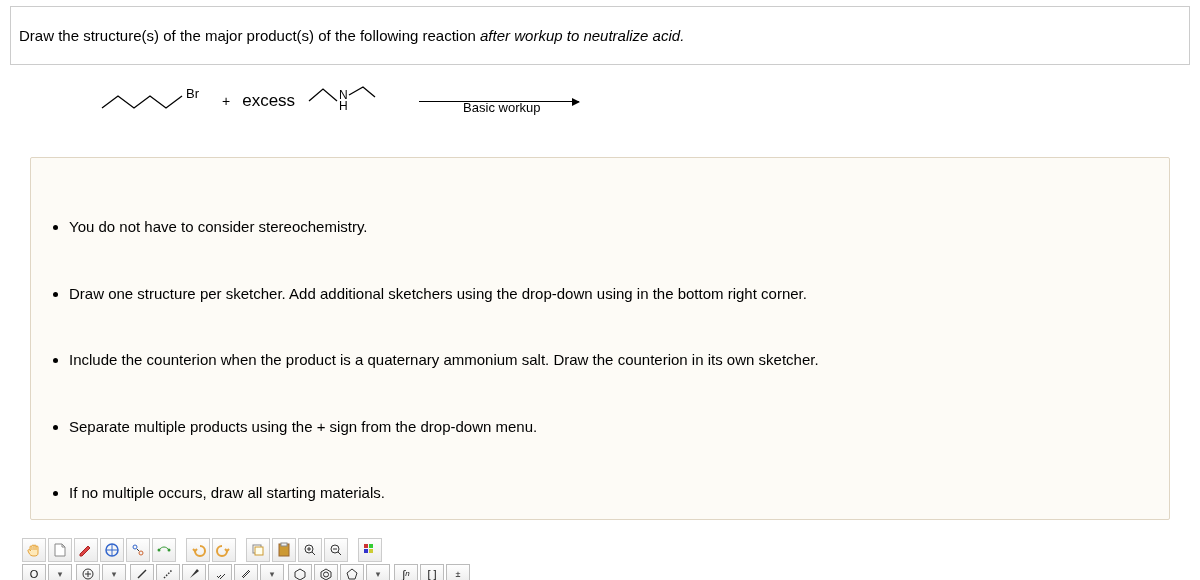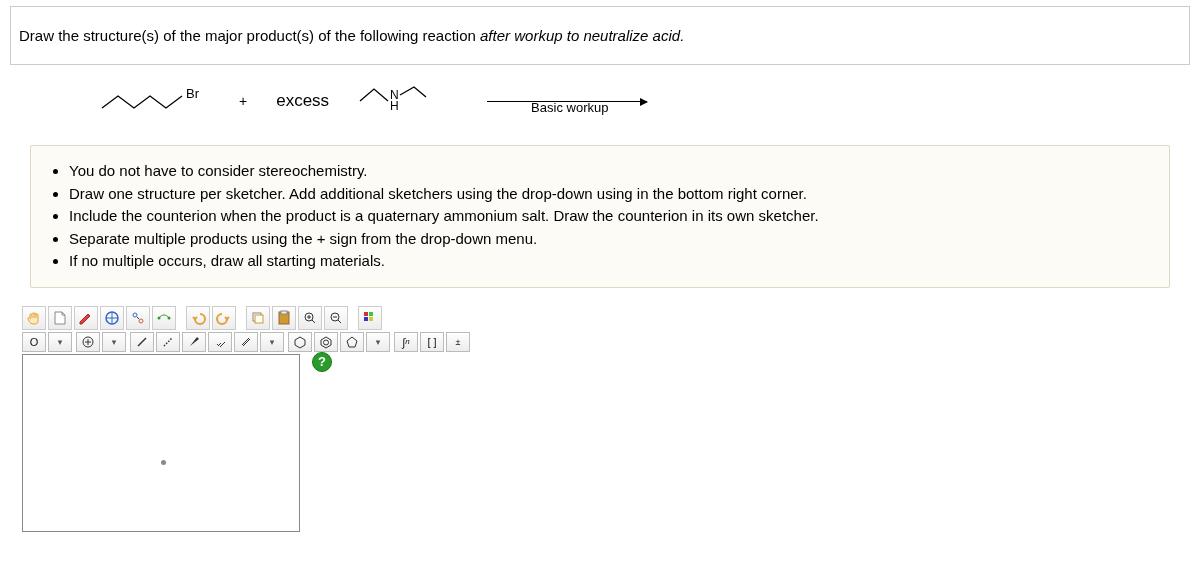--- a/index.html
+++ b/index.html
@@ -1,32 +1,32 @@
 <!DOCTYPE html>
 <html><head>
   <meta charset="utf-8">
   <style>
     * { box-sizing: border-box; margin: 0; padding: 0; }
     body { font-family: Arial, Helvetica, sans-serif; font-size: 14px; background: #fff; color: #000; width: 1200px; height: 580px; }
     .container { padding: 6px 10px; }
     .question-bar { border: 1px solid #ccc; padding: 20px 8px; margin-bottom: 16px; background: #fff; }
     .question-text { font-size: 15px; }
     .italic { font-style: italic; }
-    .reaction-row { display: flex; align-items: center; gap: 29px; margin: 10px 0 24px 90px; }
+    .reaction-row { display: flex; align-items: center; gap: 12px; margin: 10px 0 36px 90px; }
     .reagent svg { display: block; }
     .plus { font-size: 14px; }
     .excess { font-size: 17px; }
     .amine svg { display: block; }
     .arrow-block { position: relative; width: 160px; height: 30px; display:flex; align-items:center; margin-left:30px;}
     .arrow-line { width:160px; height:0; border-top:1px solid #000; position:relative; }
     .arrow-line:after { content:''; position:absolute; right:-1px; top:-4px; border-left:8px solid #000; border-top:4px solid transparent; border-bottom:4px solid transparent; }
     .arrow-label { position:absolute; top:14px; left:44px; font-size:13px; }
     .instructions-box { border:1px solid #e0d6c4; background:#fdfbf6; margin: 0 20px 18px 20px; padding: 14px 16px; border-radius:2px; }
     .instructions-box ul { list-style: disc; padding-left: 22px; }
-    .instructions-box li { font-size:15px; line-height:1.5; }
+    .instructions-box li { font-size:15px; line-height:1.5;margin-top:44px; }
     .sketcher-area { margin-left: 12px; }
     .toolbar { display:flex; gap:2px; margin-bottom:2px; flex-wrap:wrap; }
     .toolbar .tool { width:24px; height:24px; border:1px solid #ccc; background:linear-gradient(#fefefe,#ececec); display:flex; align-items:center; justify-content:center; font-size:11px; color:#333; cursor:pointer; }
     .toolbar .tool svg { width:16px; height:16px; }
     .toolbar .spacer { width:6px; }
     .atom-tool{ width:24px; height:20px; border:1px solid #bbb; background:linear-gradient(#fefefe,#ececec); display:flex; align-items:center; justify-content:center; font-size:11px; color:#111; cursor:pointer; }
     .row2 { display:flex; gap:2px; align-items:center; }
     .dd { font-size:9px; padding:0 2px; color:#555; }
     .canvas-wrap { position:relative; width:278px; height:178px; border:1px solid #888; background:#fff; margin-top:2px; }
     .canvas-dot { position:absolute; left:50%; top:60%; width:5px; height:5px; background:#888; border-radius:50%; }

